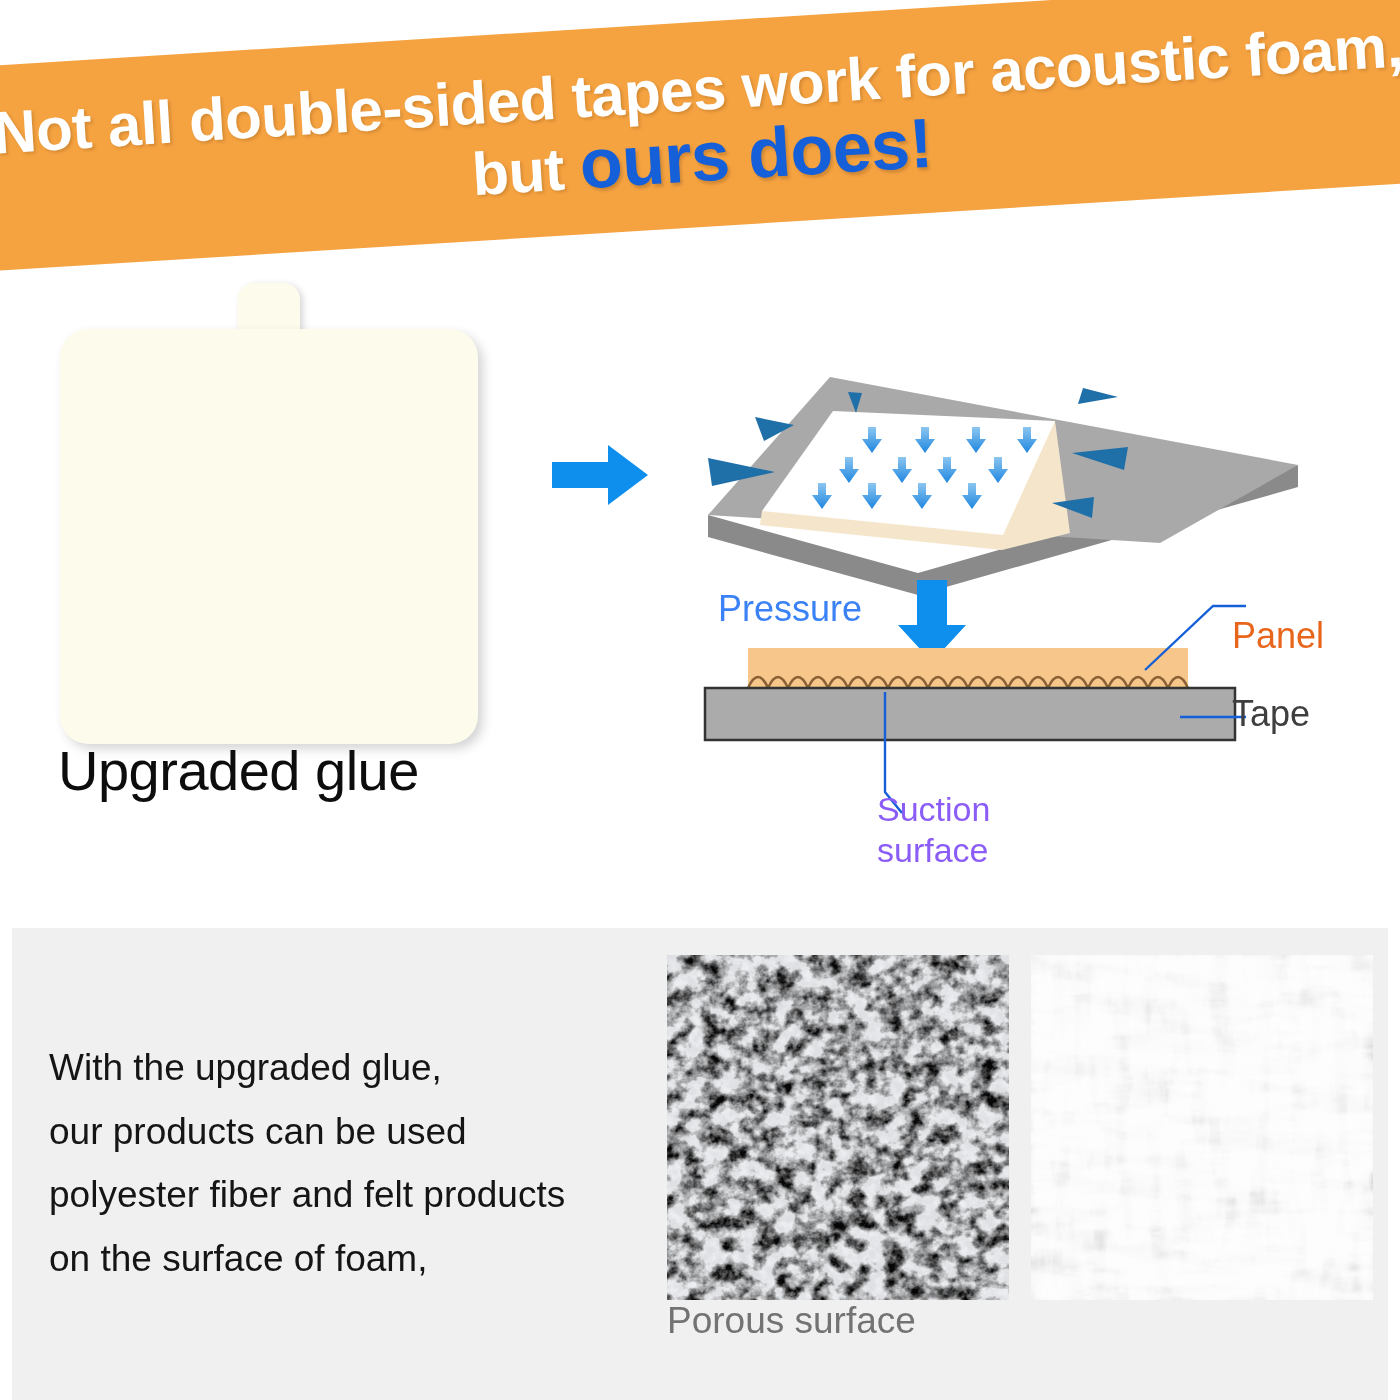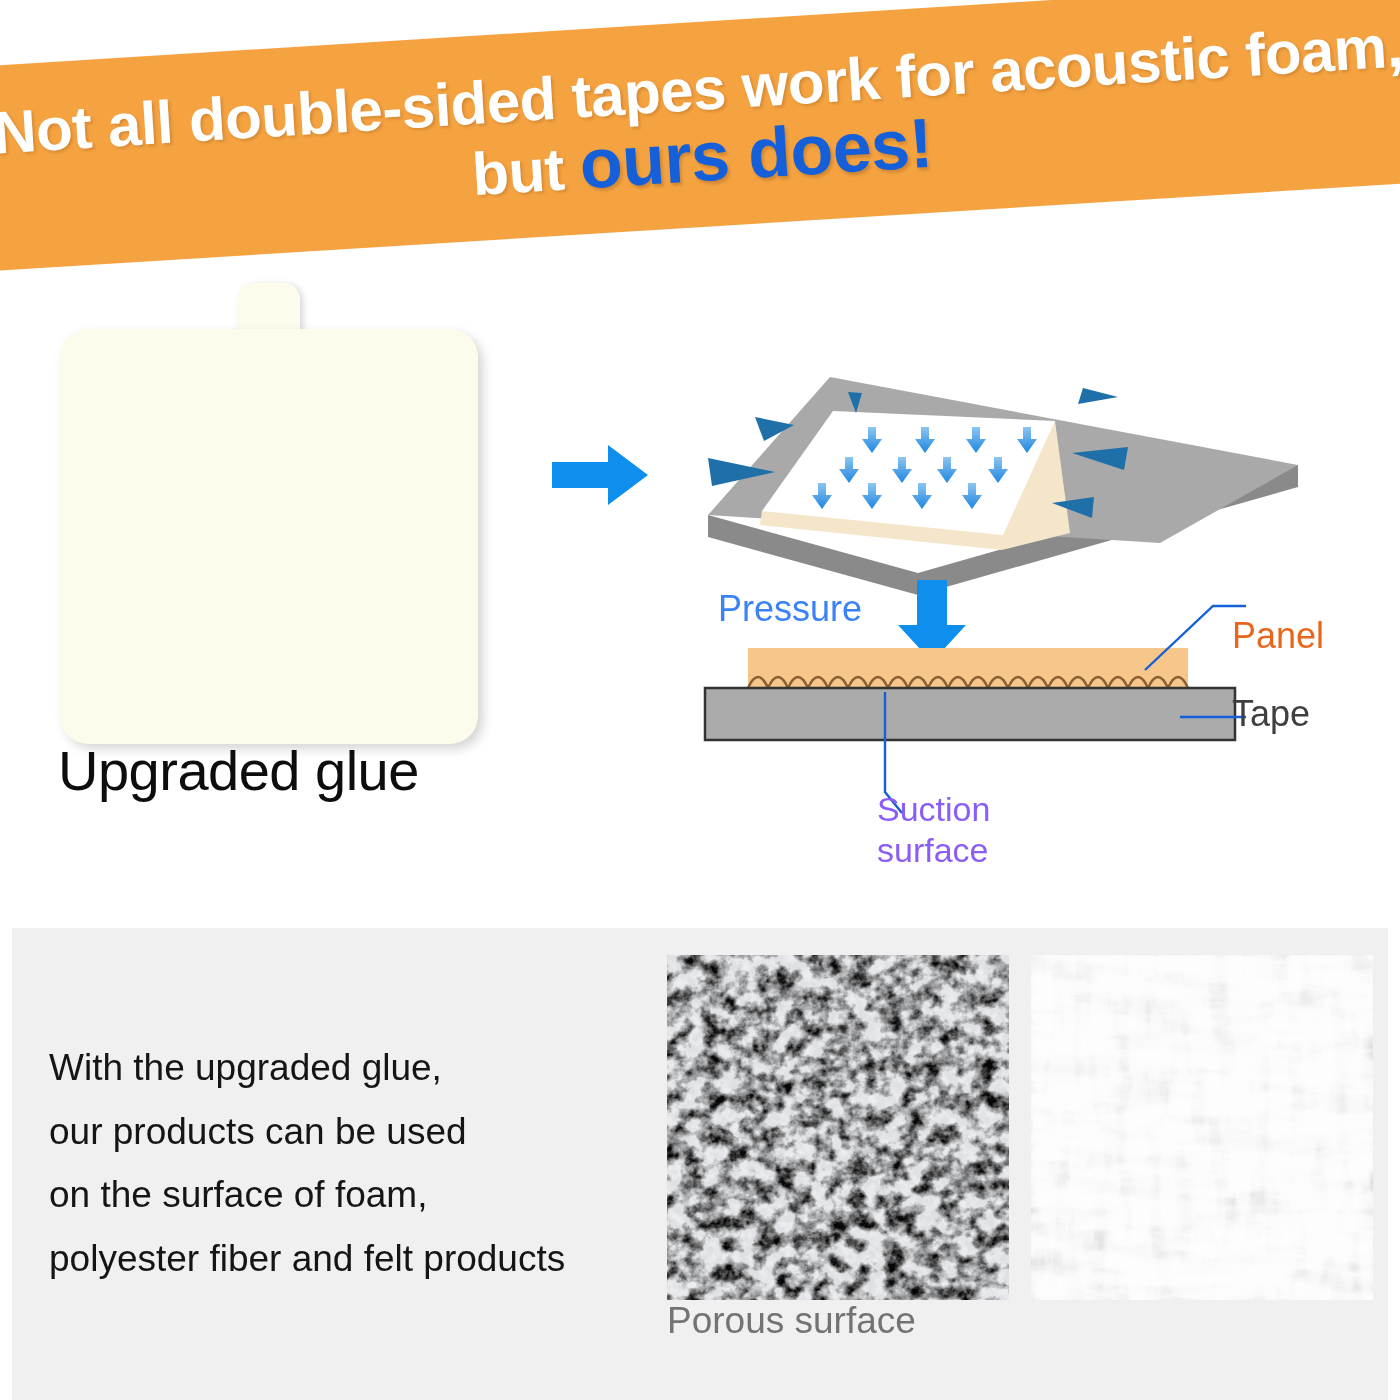--- a/index.html
+++ b/index.html
@@ -327,22 +327,22 @@
 <div class="cs-label" id="label-suction">
   <div>Suction</div>
   <div>surface</div>
 </div>
 
 <div id="bottom-section">
 
   <div id="bottom-copy">
     <div>With the upgraded glue,</div>
     <div>our products can be used</div>
+    <div>polyester fiber and felt products</div>
     <div>on the surface of foam,</div>
-    <div>polyester fiber and felt products</div>
   </div>
 
   <div id="photos-row">
 
     <div class="photo-frame" id="photo-foam">
       <svg viewBox="0 0 342 345" width="342" height="345" preserveAspectRatio="none">
         <defs>
           <filter id="foamTex" x="0" y="0" width="100%" height="100%">
             <feTurbulence type="fractalNoise" baseFrequency="0.055 0.058" numOctaves="4" seed="11" result="t"></feTurbulence>
             <feColorMatrix in="t" type="matrix" values="0 0 0 0 0.82

